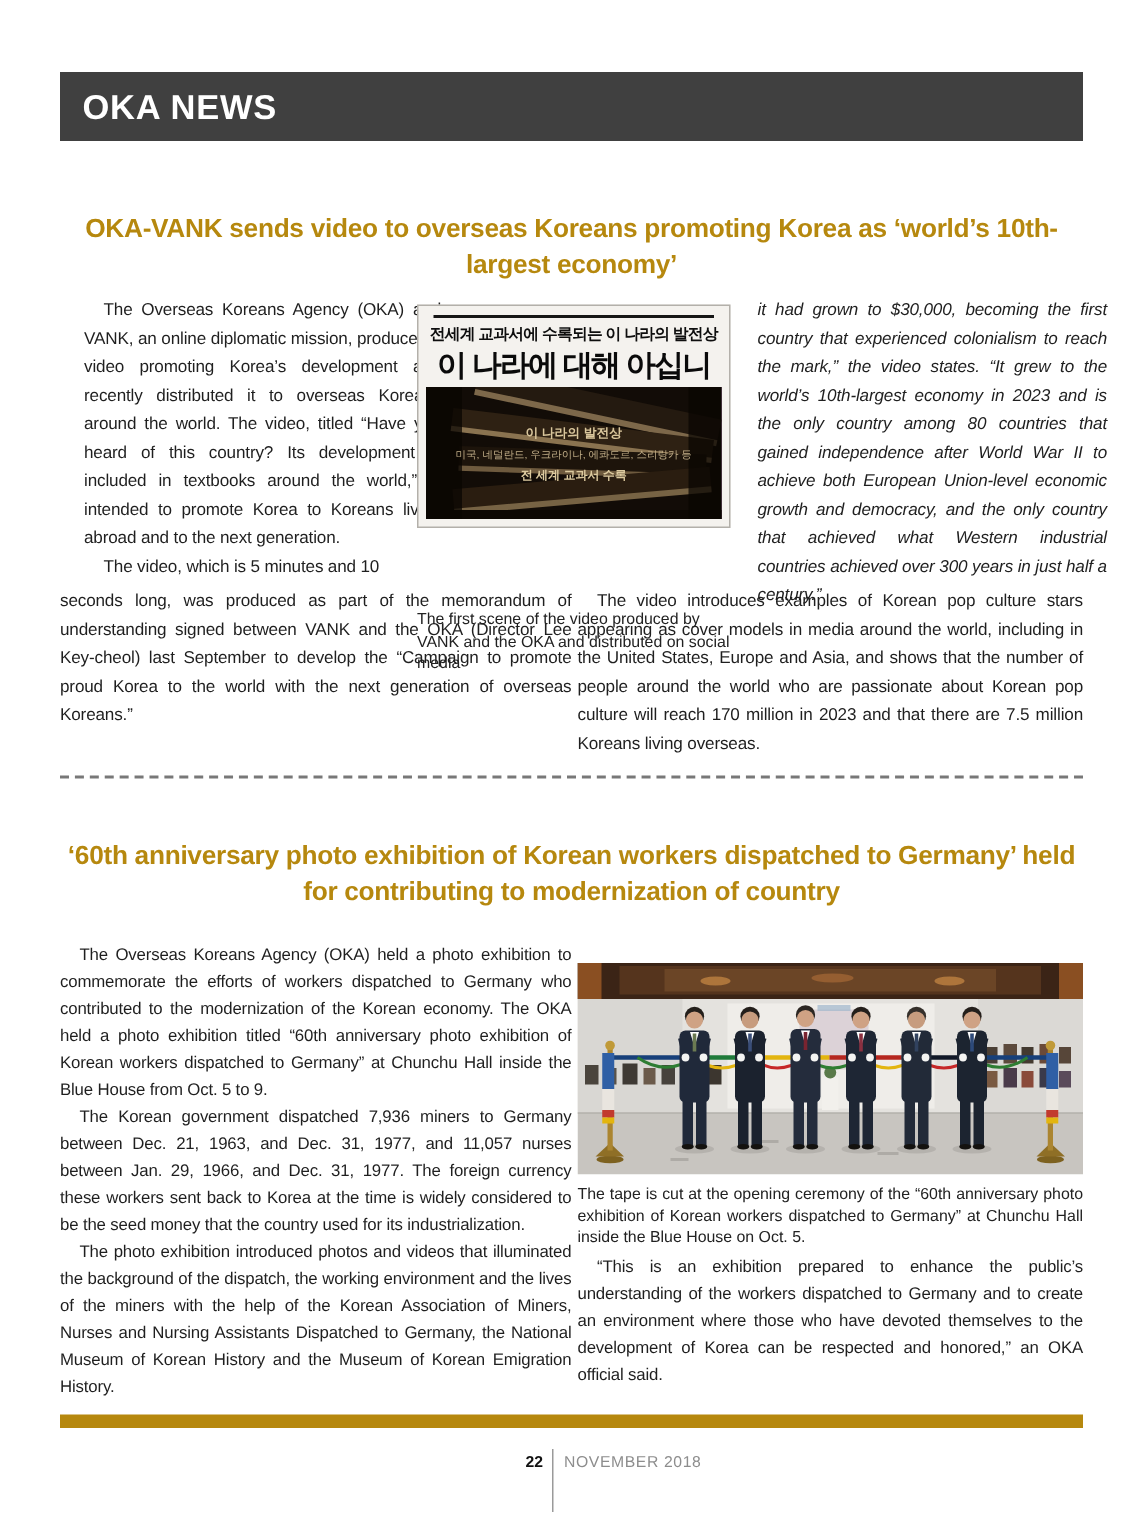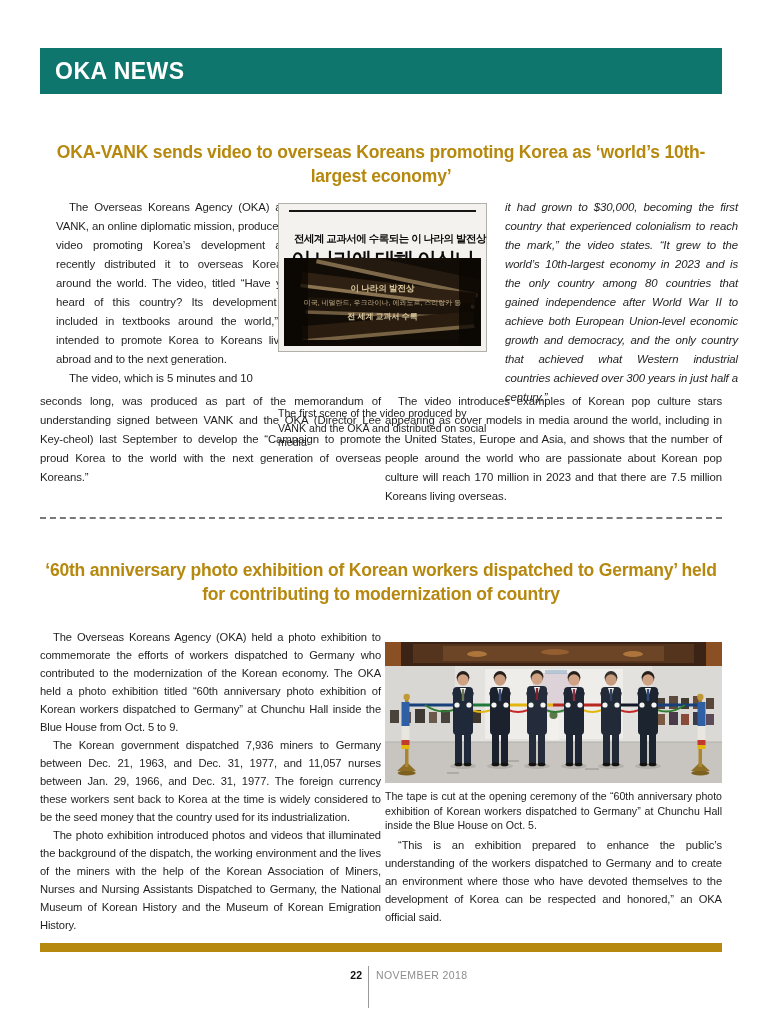--- a/index.html
+++ b/index.html
@@ -2,42 +2,42 @@
 <html><head>
 <meta charset="utf-8">
 <style>
   * { margin:0; padding:0; box-sizing:border-box; }
   html,body { background:#ffffff; }
   body { font-family:"Liberation Sans", sans-serif; }
   .page { position:relative; width:762px; height:1020px; background:#ffffff; overflow:hidden; margin:0 auto; }
   .abs { position:absolute; }
 
   
-  .masthead { left:40px; top:48px; width:682px; height:46px; background:#0f766e; }
+  .masthead { left:40px; top:48px; width:682px; height:46px; background:#404040; }
   .masthead-title { color:#ffffff; font-size:23px; font-weight:bold; line-height:46px; padding-left:15px; letter-spacing:0.5px; }
 
   
   .headline { left:40px; width:682px; text-align:center; color:#b6880e; font-weight:bold; font-size:17.5px; line-height:24px; letter-spacing:-0.2px; }
   .headline-1 { top:140px; }
   .headline-2 { top:558px; }
 
   
   .bodycol p { font-size:11.4px; line-height:19px; text-align:justify; color:#1f1f1f; letter-spacing:-0.1px; }
   .bodycol.tight p { font-size:11.2px; line-height:18px; }
   .indent { text-indent:13px; }
 
   .a1-left  { left:56px;  top:198px; width:238px; }
   .a1-right { left:505px; top:198px; width:233px;font-style:italic; }
   .a1-contleft  { left:40px;  top:392px; width:341px; }
   .a1-contright { left:385px; top:392px; width:337px; }
 
   
   .video-thumb { left:278px; top:203px; width:209px; height:149px; background:#f4f2ee; border:1px solid #b3b0aa; }
   .vt-rule { margin:6px 10px 0 10px; height:2px; background:#161616; }
-  .vt-kicker { margin-top:20px; text-align:right; font-size:10.5px; font-weight:bold; color:#0e0e0e; letter-spacing:-0.5px; }
+  .vt-kicker { margin-top:4px; text-align:center; font-size:10.5px; font-weight:bold; color:#0e0e0e; letter-spacing:-0.5px; }
   .vt-title { text-align:center; font-size:20px; font-weight:bold; color:#0a0a0a; letter-spacing:-1.2px; margin-top:0; }
   .vt-image { position:absolute; left:5px; right:5px; top:54px; bottom:5px; background:#701a75; overflow:hidden; }
   .vt-overlay { position:absolute; inset:0; display:flex; flex-direction:column; align-items:center; justify-content:center; row-gap:3px; text-align:center; }
   .vt-ov1 { font-size:8.5px; font-weight:bold; color:#d9c69c; }
   .vt-ov2 { font-size:7px; color:#c3af89; }
   .vt-ov3 { font-size:8px; font-weight:bold; color:#dcca9f; }
   .vt-caption { left:278px; top:358px; width:209px; font-size:10.6px; line-height:14.5px; color:#222;margin-top:48px; }
 
   
   .dashed { left:40px; top:517px; width:682px; border-top:2px dashed #787878; }

